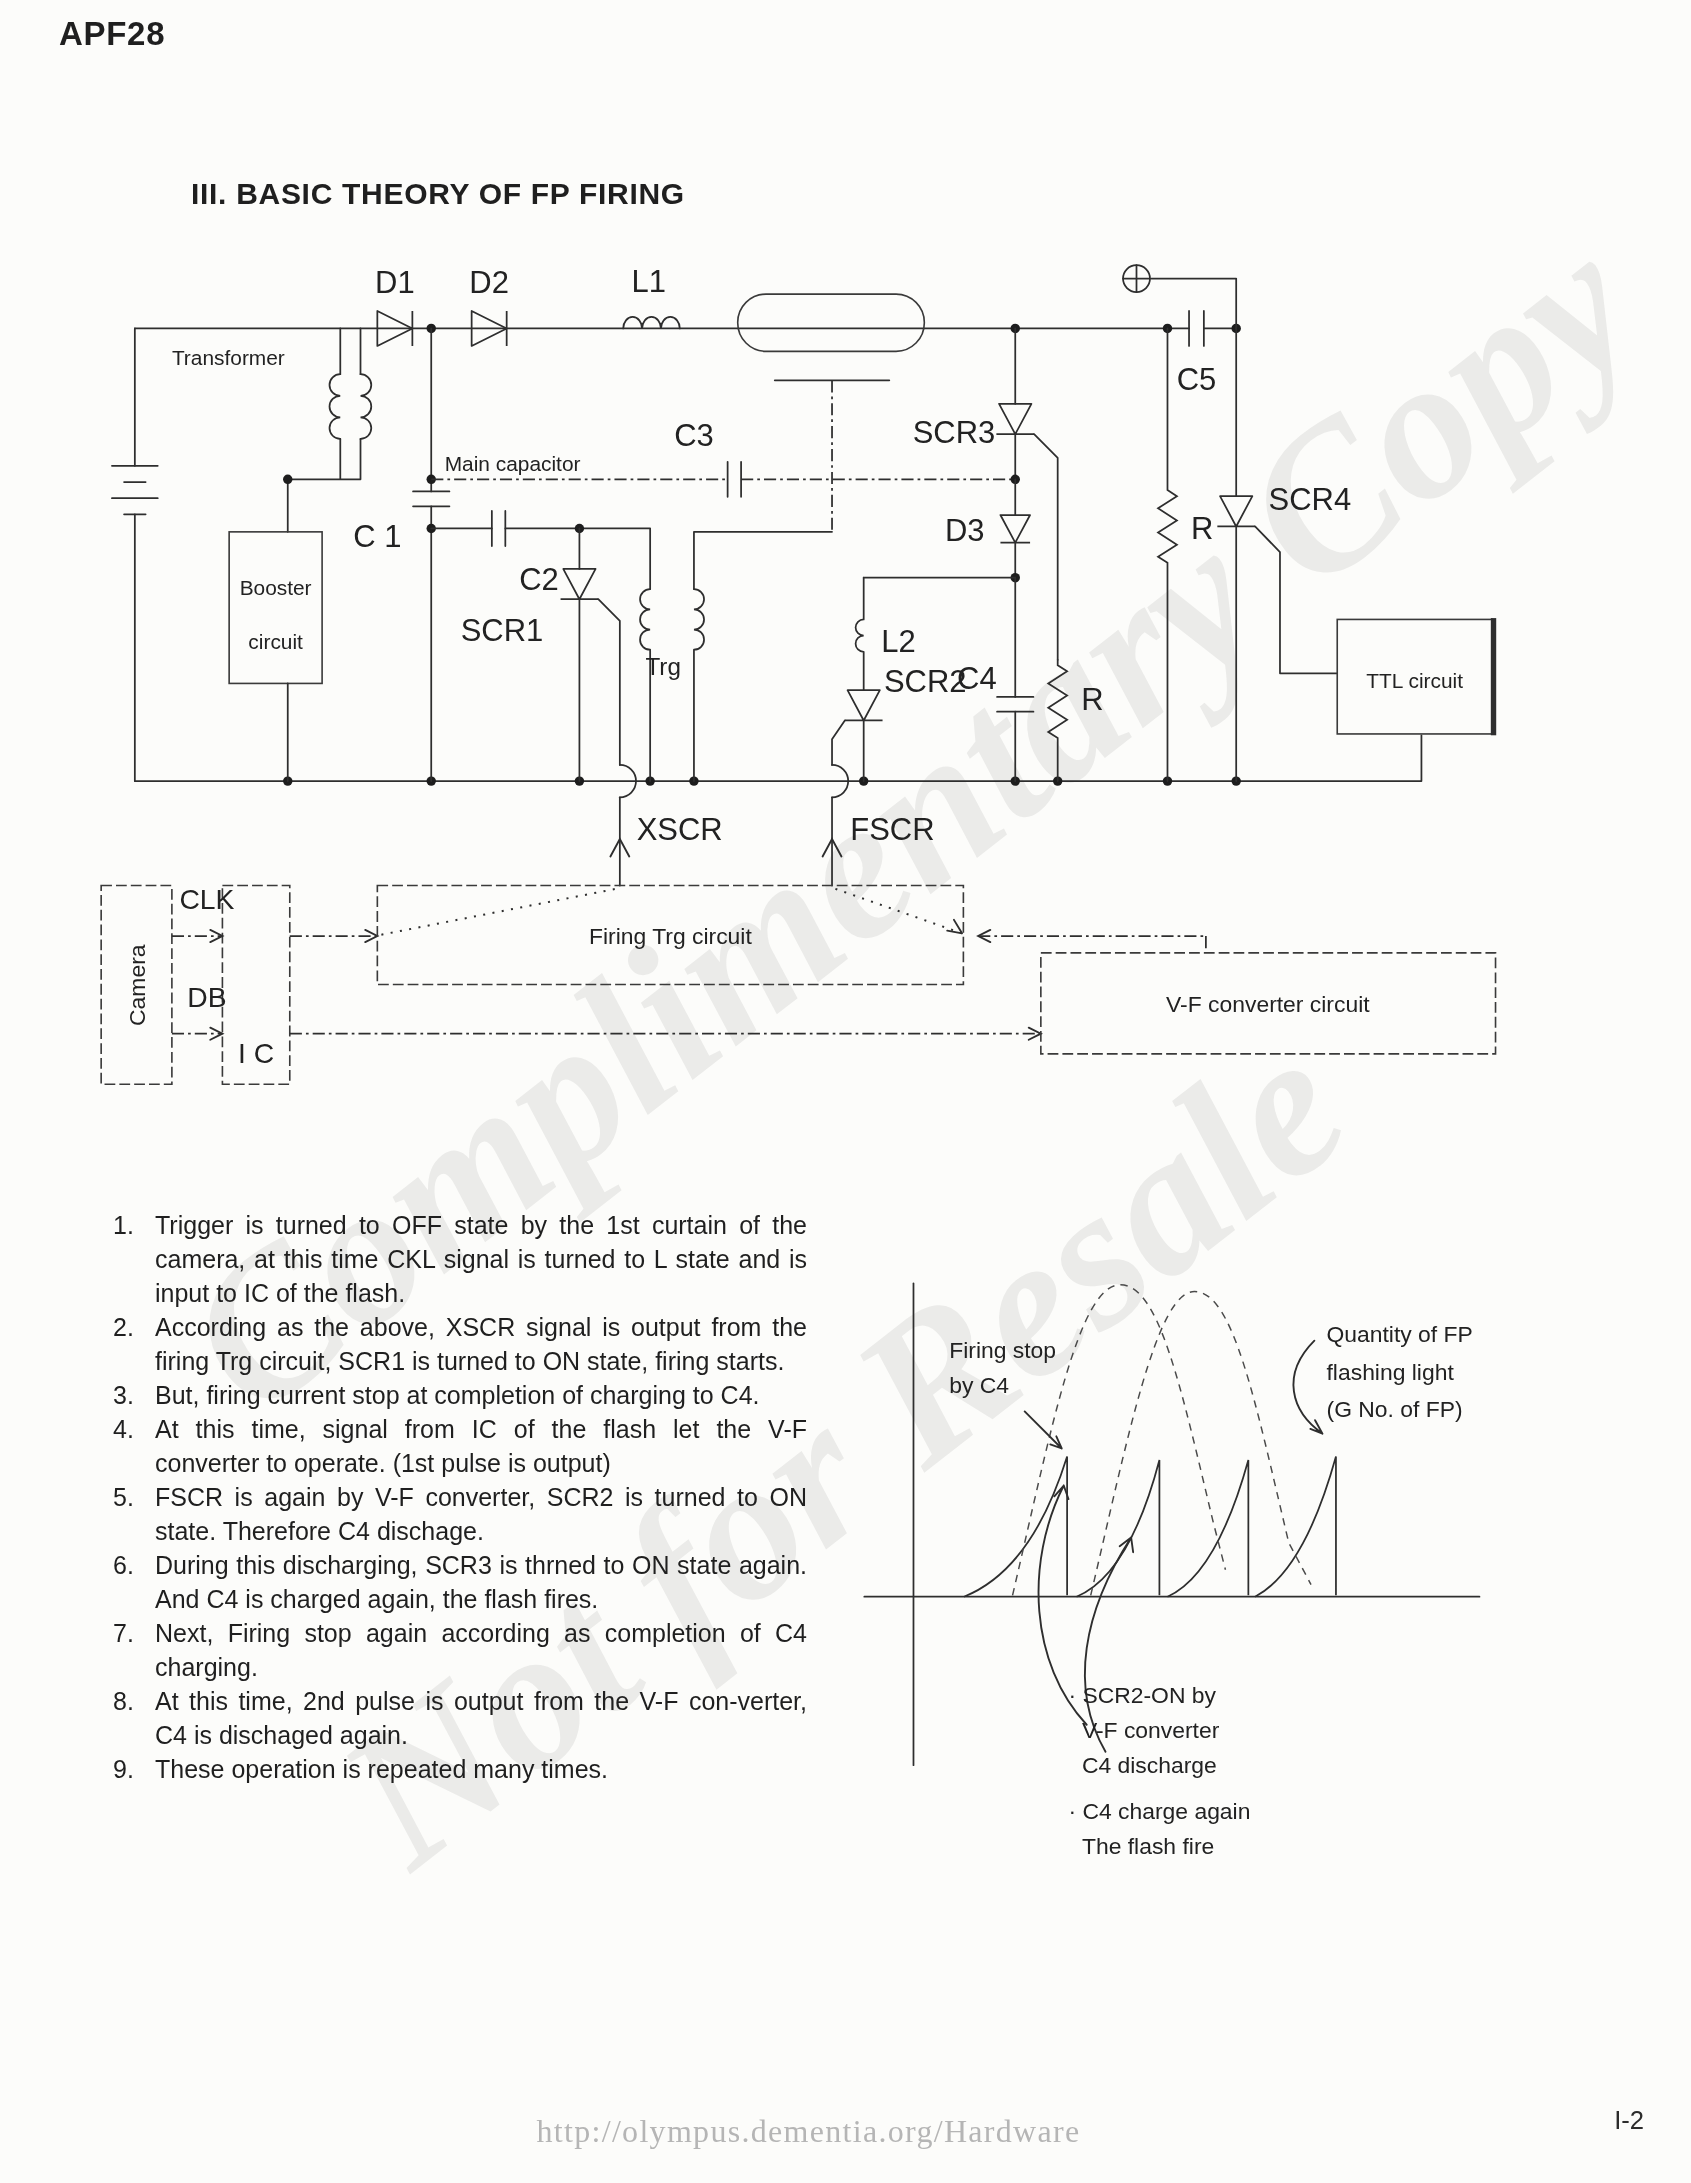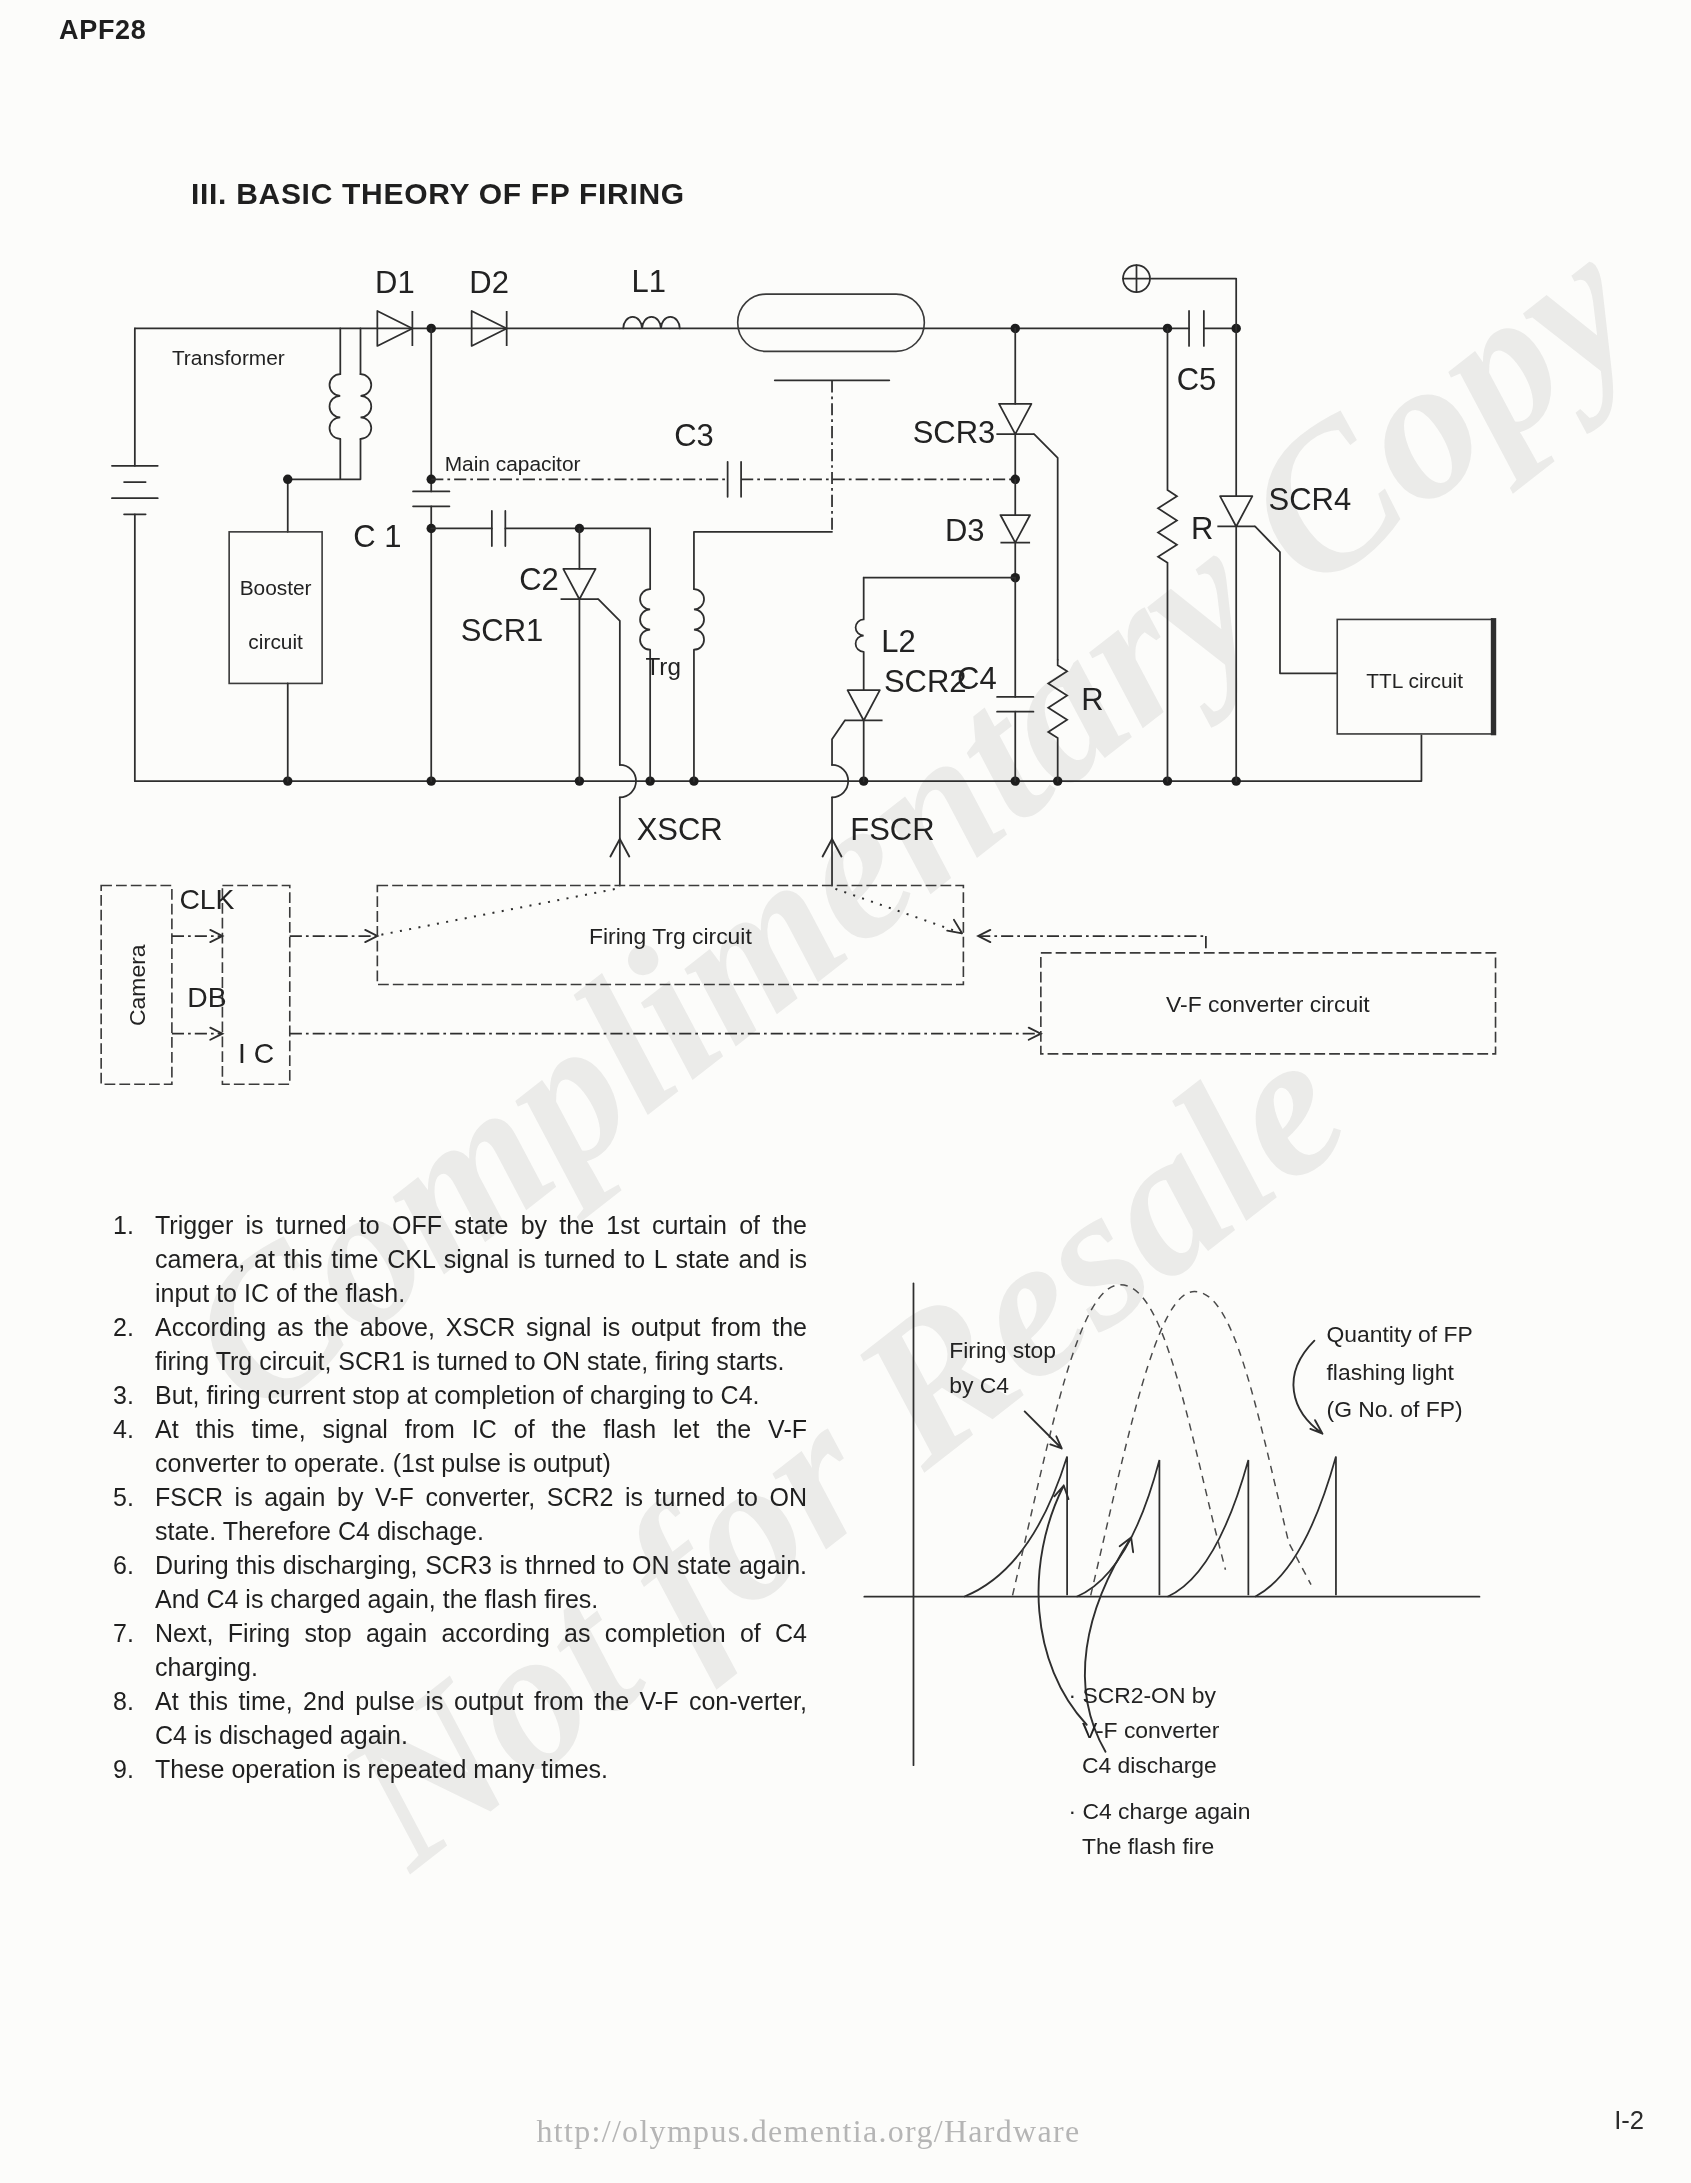--- a/index.html
+++ b/index.html
@@ -4,21 +4,21 @@
 <style>
   html,body{margin:0;padding:0;}
   .page{position:relative;width:1691px;height:2183px;background:#fcfcfa;
         font-family:"Liberation Sans",sans-serif;color:#1f1f1f;overflow:hidden;}
   .wm{position:absolute;white-space:nowrap;text-align:center;
       font-family:"Liberation Serif","DejaVu Serif",serif;font-style:italic;font-weight:bold;
       color:rgba(70,70,70,0.09);transform:rotate(-38deg);z-index:0;pointer-events:none;}
   #wm1{left:-101px;top:708px;width:2022px;font-size:202px;}
   #wm2{left:-168px;top:1334px;width:2022px;font-size:202px;}
   .content{position:relative;z-index:1;}
-  #hdr{position:absolute;left:59px;top:15px;font-size:27px;font-weight:bold;letter-spacing:0.7px;text-align:right;}
+  #hdr{position:absolute;left:59px;top:15px;font-size:33px;font-weight:bold;letter-spacing:0.7px;text-align:right;}
   #title{position:absolute;left:191px;top:177px;font-size:30px;font-weight:bold;letter-spacing:0.7px;}
   svg{position:absolute;overflow:visible;}
   svg text{font-family:"Liberation Sans",sans-serif;fill:#222;}
   .w{stroke:#2e2e2e;stroke-width:2.6;fill:none;stroke-linecap:round;}
   .wd{stroke:#2e2e2e;stroke-width:2.6;fill:none;stroke-dasharray:18 6 4 6;}
   .dt{stroke:#2e2e2e;stroke-width:3;fill:none;stroke-dasharray:3 11;}
   .bx{stroke:#3a3a3a;stroke-width:2.4;fill:none;}
   .bxd{stroke:#3a3a3a;stroke-width:2.4;fill:none;stroke-dasharray:16 6;}
   .tri{stroke:#2e2e2e;stroke-width:2.6;fill:none;stroke-linejoin:round;}
   .dot{fill:#1d1d1d;stroke:none;}

